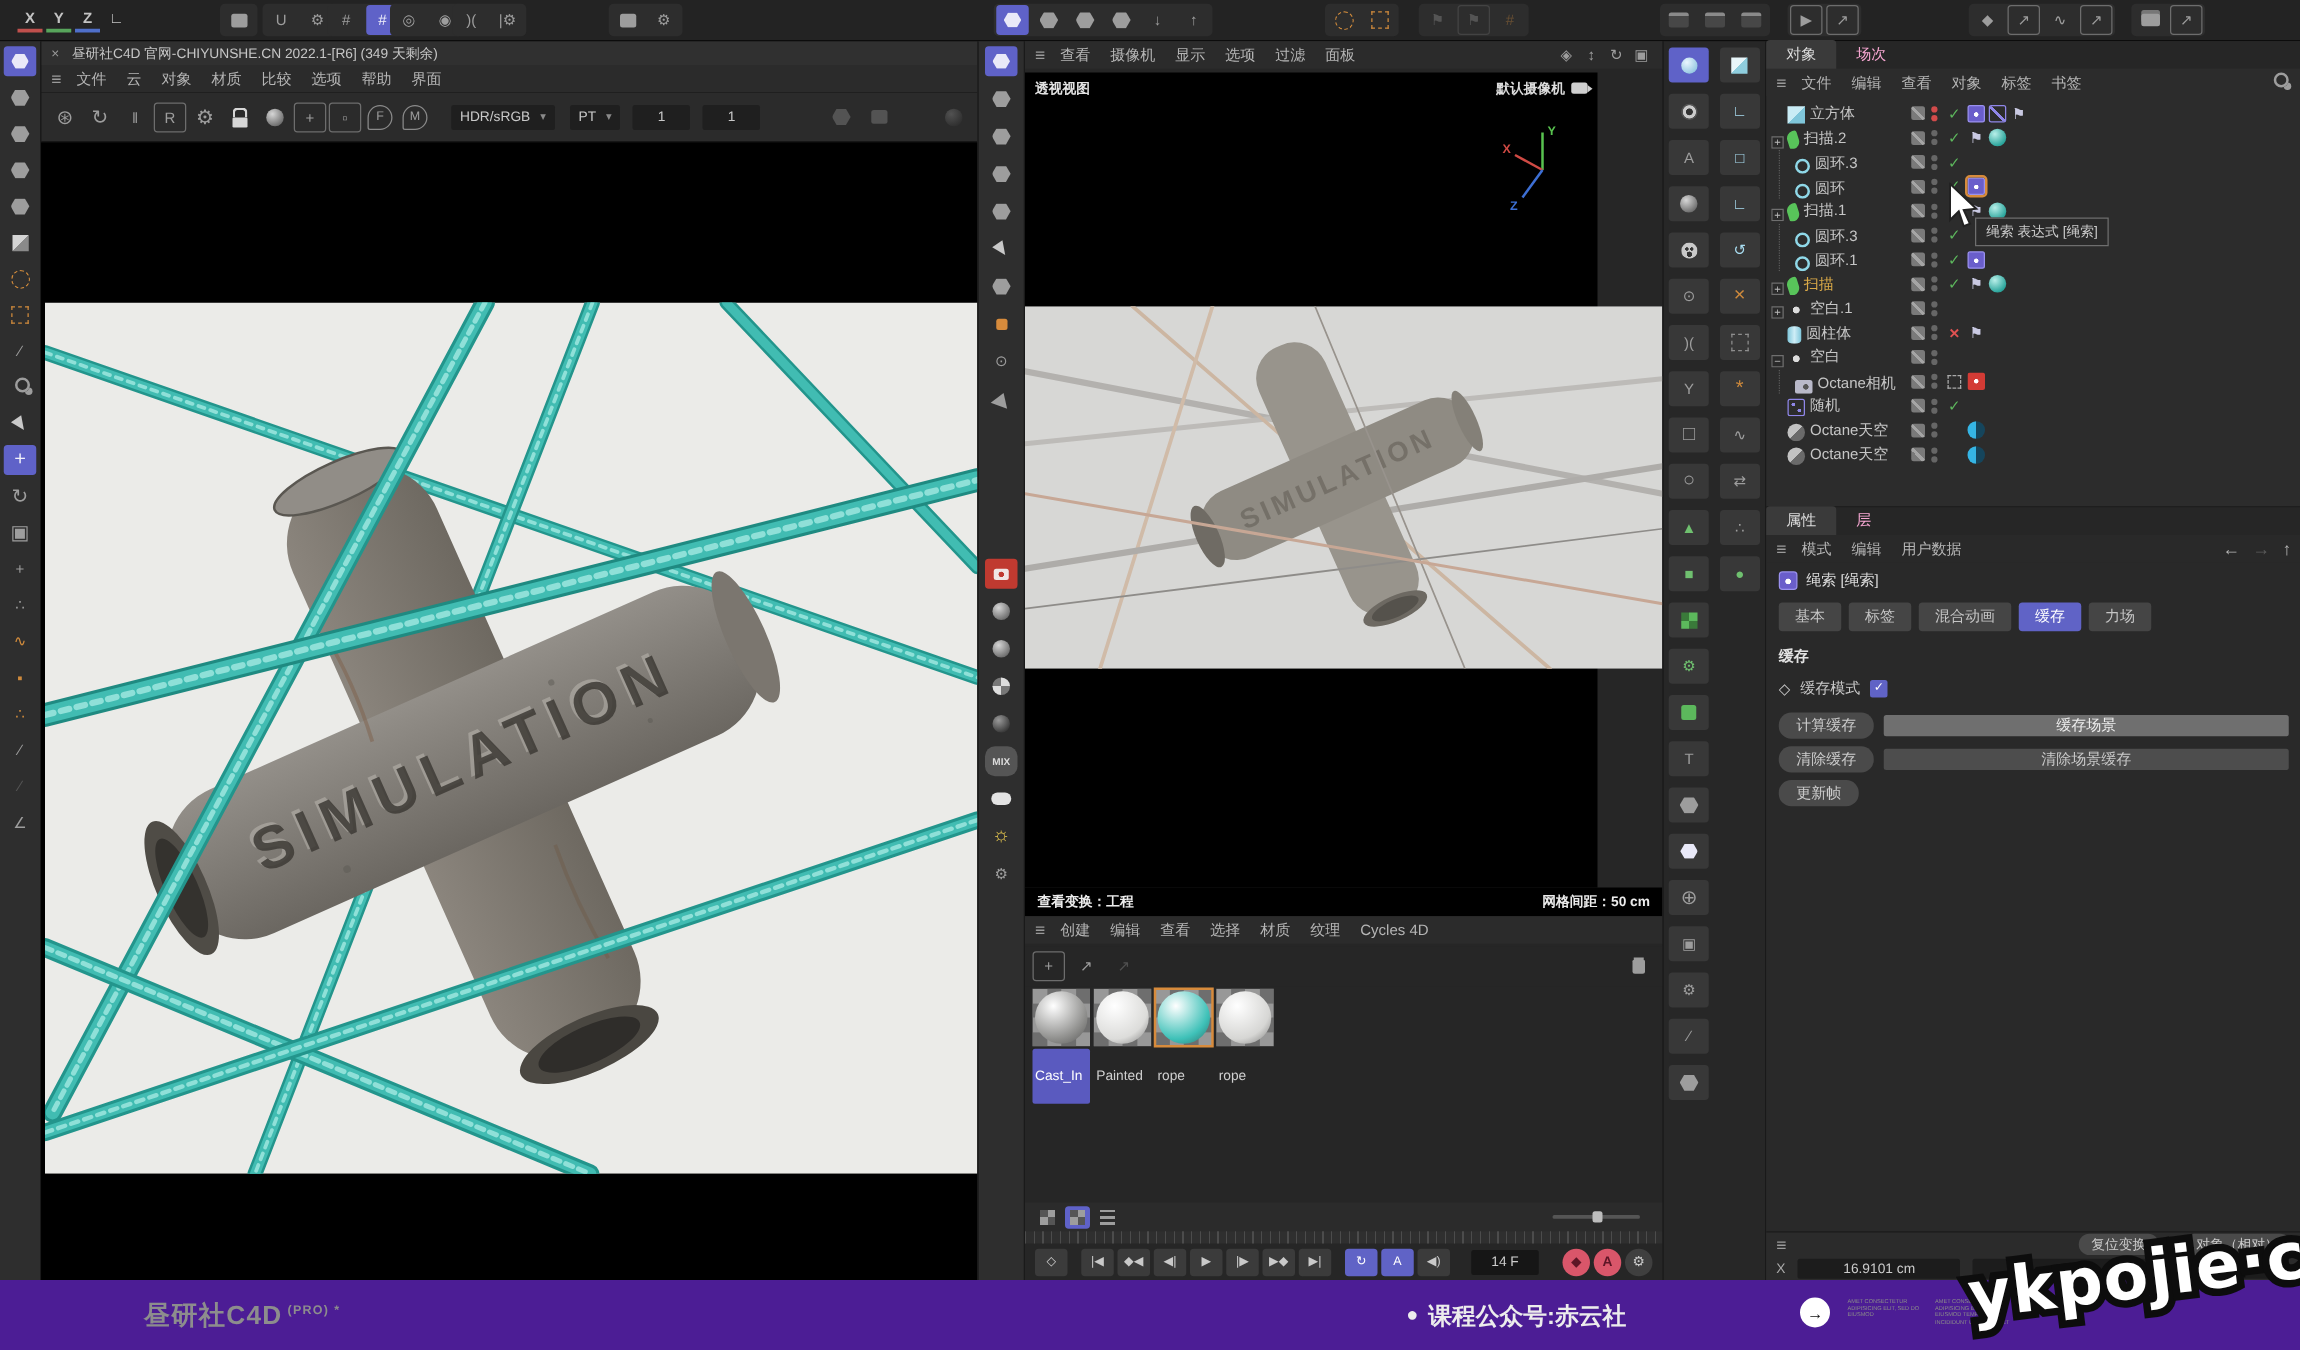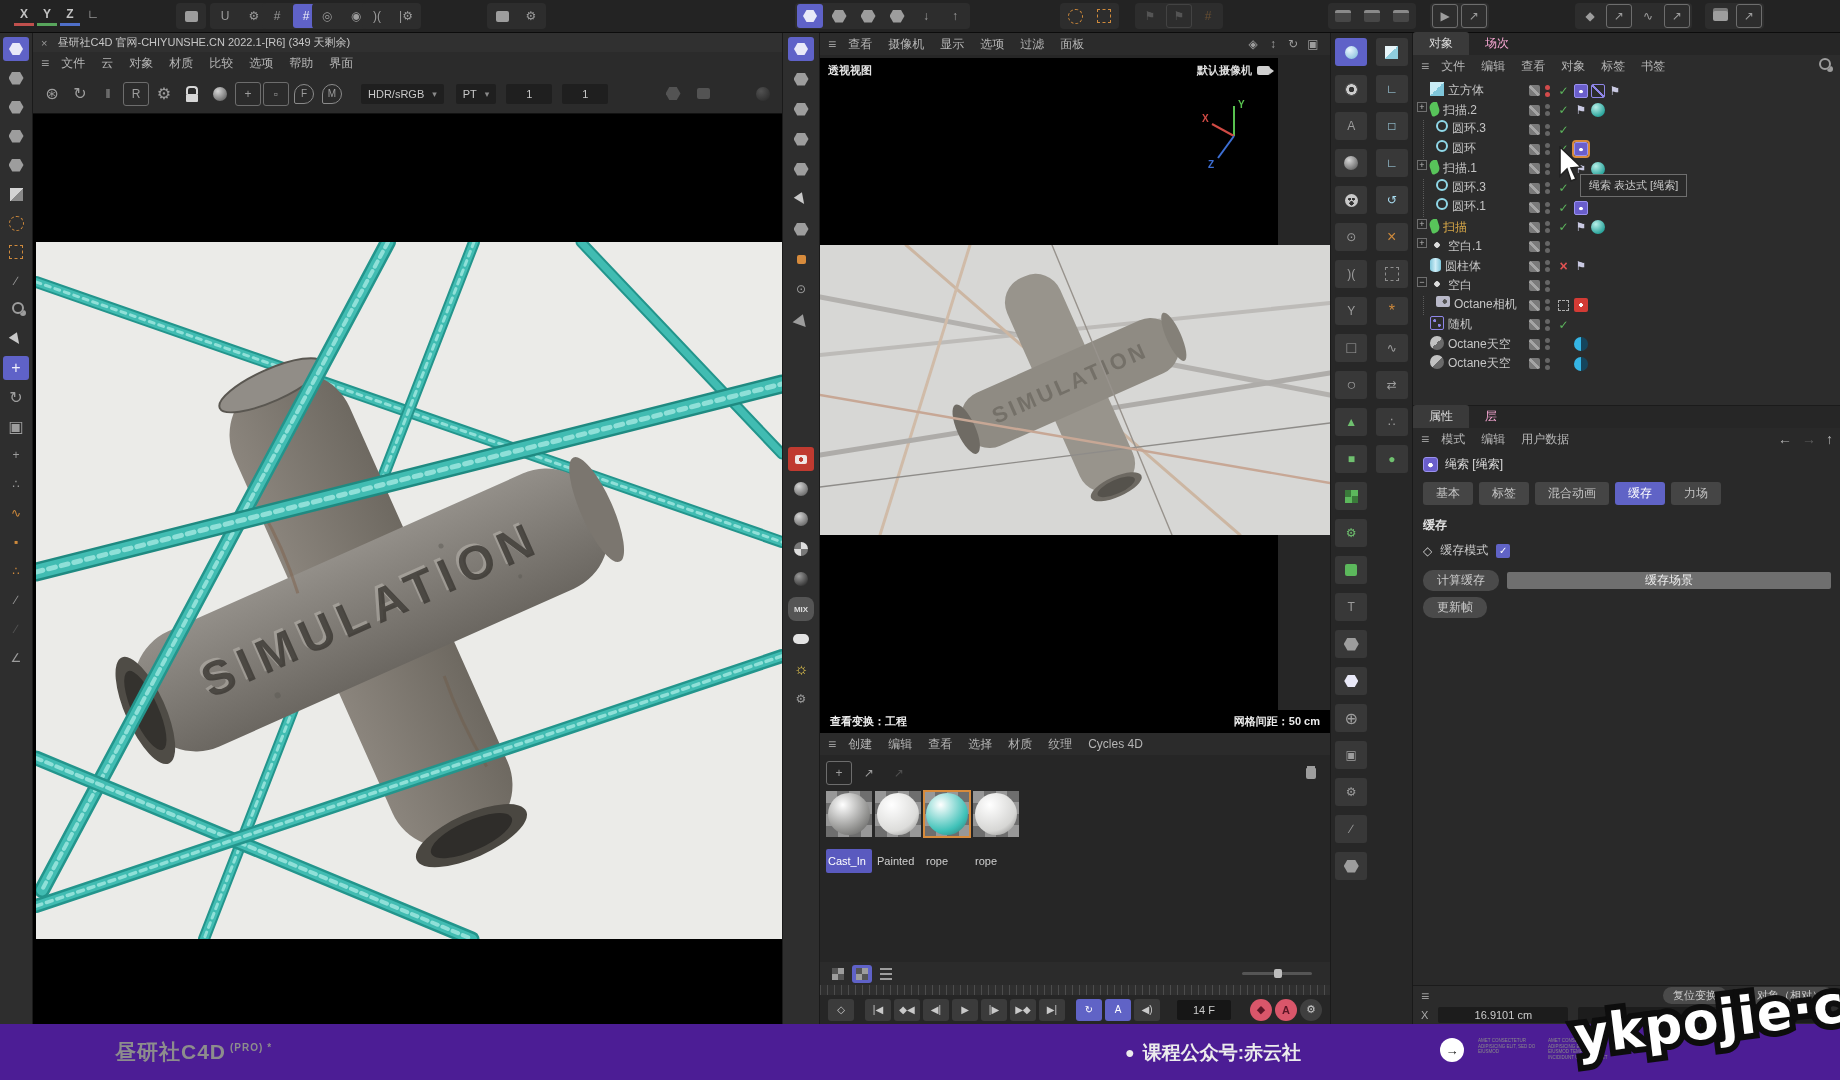--- a/index.html
+++ b/index.html
@@ -83,42 +83,42 @@
 #vp-cam{display:flex;align-items:center;gap:5px;color:#dcdcdc}
 .camglyph{width:13px;height:9px;background:#cfcfcf;border-radius:2px;position:relative}
 .camglyph::after{content:"";position:absolute;right:-4px;top:2px;border-left:4px solid #cfcfcf;border-top:3px solid transparent;border-bottom:3px solid transparent}
 #vp-status{position:absolute;left:0;top:677px;width:510px;height:23px;background:#000;display:flex;justify-content:space-between;align-items:center;padding:0 10px;color:#ececec;font-weight:bold;font-size:11px}
 #matmenu{position:absolute;left:0;top:700px;width:510px}
 #mattools{position:absolute;left:0;top:724px;width:510px;height:32px;background:#262626;display:flex;align-items:center;gap:4px;padding:0 6px}
 #matthumbs{position:absolute;left:6px;top:758px;display:flex;gap:3px}
 .mtile{width:46px;height:46px;background:conic-gradient(#6e6e6e 0 25%,#989898 0 50%,#6e6e6e 0 75%,#989898 0) 0 0/23px 23px;position:relative}
 .mtile.sel{outline:2px solid #d78b3c;outline-offset:-1px}
 .mball{position:absolute;inset:2px;border-radius:50%;background:radial-gradient(circle at 35% 28%,#fff,var(--c) 65%,#222 130%)}
-.mlabel{font-size:11px;color:#cfcfcf;margin-top:12px;padding:6px 2px;max-width:46px;overflow:hidden;white-space:nowrap}
+.mlabel{font-size:11px;color:#cfcfcf;margin-top:2px;padding:16px 2px;max-width:46px;overflow:hidden;white-space:nowrap}
 .mlabel.sel{background:#5a5abf;color:#fff;border-radius:2px}
 #bstrip{position:absolute;left:0;top:929px;width:510px;height:23px;background:#2b2b2b;display:flex;align-items:center;padding:0 8px;gap:4px}
 .slider{width:70px;height:3px;background:#555;border-radius:2px;position:relative;margin-left:auto;margin-right:10px}
 .shandle{position:absolute;width:8px;height:9px;background:#bdbdbd;top:-3px;left:45%;border-radius:2px}
 #ruler{position:absolute;left:0;top:952px;width:510px;height:10px;background:repeating-linear-gradient(90deg,#4c4c4c 0 1px,#2f2f2f 1px 7px)}
 #transport{position:absolute;left:0;top:962px;width:510px;height:29px;background:#262626;display:flex;align-items:center;gap:3px;padding:0 8px}
 .tbtn{min-width:26px;height:22px;background:#3b3b3b;border-radius:3px;display:flex;align-items:center;justify-content:center;color:#c9c9c9;font-size:10px;flex:none}
 .tbtn.on{background:#6063c6;color:#fff}
 .framefield{width:78px;height:20px;background:#161616;border-radius:2px;color:#ccc;font-size:11px;display:flex;align-items:center;justify-content:center;margin-left:14px}
 .rbtn{width:22px;height:22px;border-radius:50%;display:flex;align-items:center;justify-content:center;font-size:11px;font-weight:bold;color:#5d1626;background:#d9566a;flex:none}
 .rbtn.gray{background:#3f3f3f;color:#c9c9c9}
 
 #righttools{position:absolute;left:1330px;top:33px;width:82px;height:991px;background:#272727;border-left:1px solid #1a1a1a;display:flex}
 .rcol{width:41px;display:flex;flex-direction:column;align-items:center;padding-top:5px;gap:9px}
 .rcol .ic{background:#383838;width:32px;height:28px}
 .rcol .ic.on{background:#5f62c8}
 
 #rightpanel{position:absolute;left:1412px;top:33px;width:428px;height:991px;background:#2c2c2c;border-left:1px solid #191919}
 #om-tree{position:absolute;left:0;top:48px;width:428px}
 .orow{display:flex;align-items:center;height:19.5px;padding-left:4px;font-size:12px;color:#c6c6c6}
-.olft{flex:0 0 112px;display:flex;align-items:flex-start;overflow:hidden;white-space:nowrap}
+.olft{flex:0 0 112px;display:flex;align-items:flex-end;overflow:hidden;white-space:nowrap}
 .oname{color:#c6c6c6}
 .oname.sel{color:#d9a948}
 .exp{width:10px;height:10px;border:1px solid #6f6f6f;background:#2a2a2a;color:#bbb;font-size:9px;line-height:8px;text-align:center;margin-right:3px;flex:none}
 .noexp{width:13px;flex:none}
 .tl{width:13px;height:19px;border-left:1px dotted #5a5a5a;flex:none;margin-left:6px}
 .oi{width:14px;height:14px;margin-right:4px;flex:none}
 .oi-cube{background:linear-gradient(135deg,#c9ecf5 0 50%,#7fc6da 50%)}
 .oi-circle{width:12px;height:12px;border:2px solid #8fd8e8;border-radius:50%}
 .oi-sweep{width:9px;height:14px;background:#58c45a;border-radius:6px 2px 6px 2px;transform:rotate(-18deg)}
 .oi-null{background:radial-gradient(circle,#ddd 2.5px,transparent 3px)}
@@ -886,20 +886,24 @@
     <div class="a-check">
       <span>◇</span>
       <span>缓存模式</span>
       <span class="cbx">✓</span>
     </div>
     <div class="a-btnrow">
       <span class="abtn">计算缓存</span>
       <span class="wbar light">缓存场景</span>
     </div>
     <div class="a-btnrow">
+      <span class="abtn">清除缓存</span>
+      <span class="wbar dark">清除场景缓存</span>
+    </div>
+    <div class="a-btnrow">
       <span class="abtn">更新帧</span>
     </div>
   </div>
 
   <div id="coords">
     <div class="row1">
       <span class="hamb">≡</span>
       <span style="margin-left:auto;display:flex;gap:20px">
         <span class="cbtn">复位变换</span>
         <span class="cbtn">对象（相对）</span>

